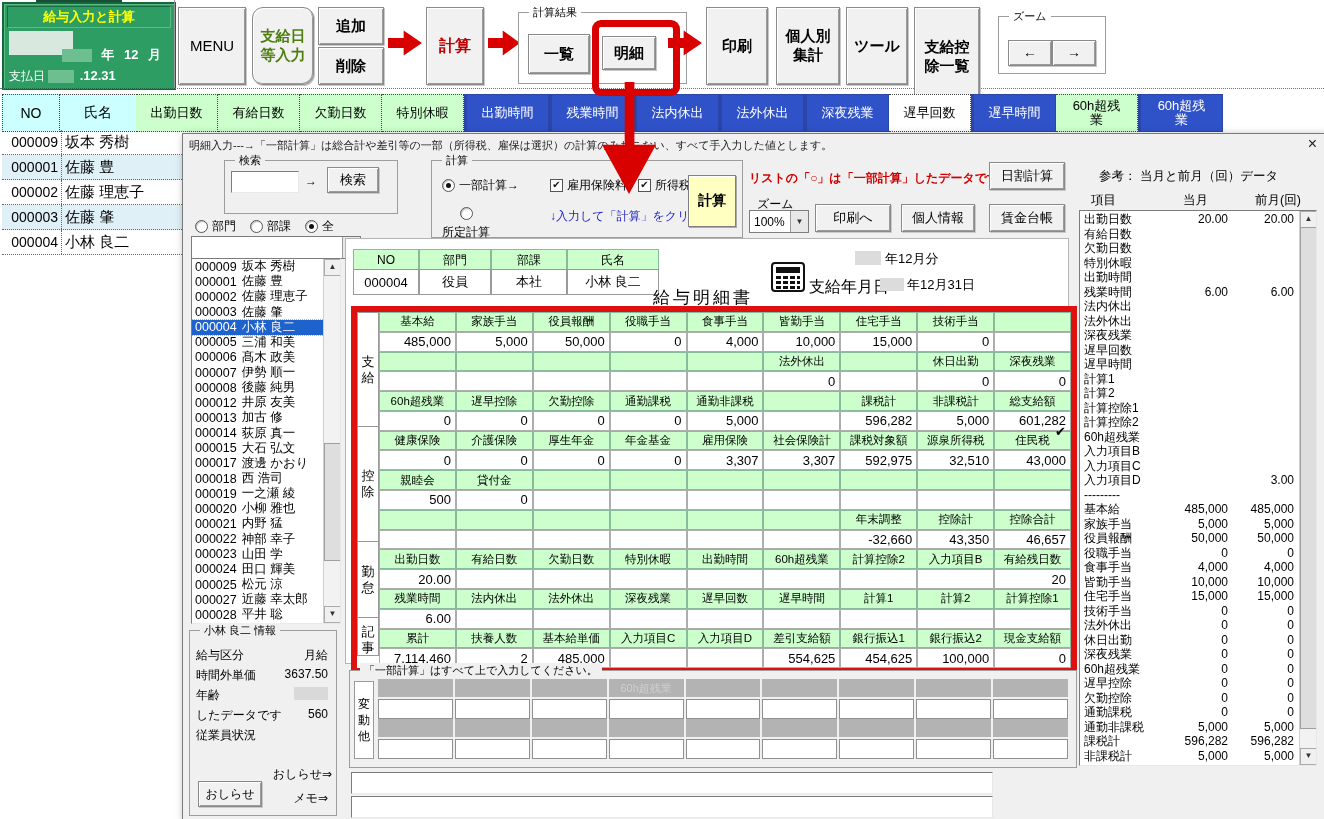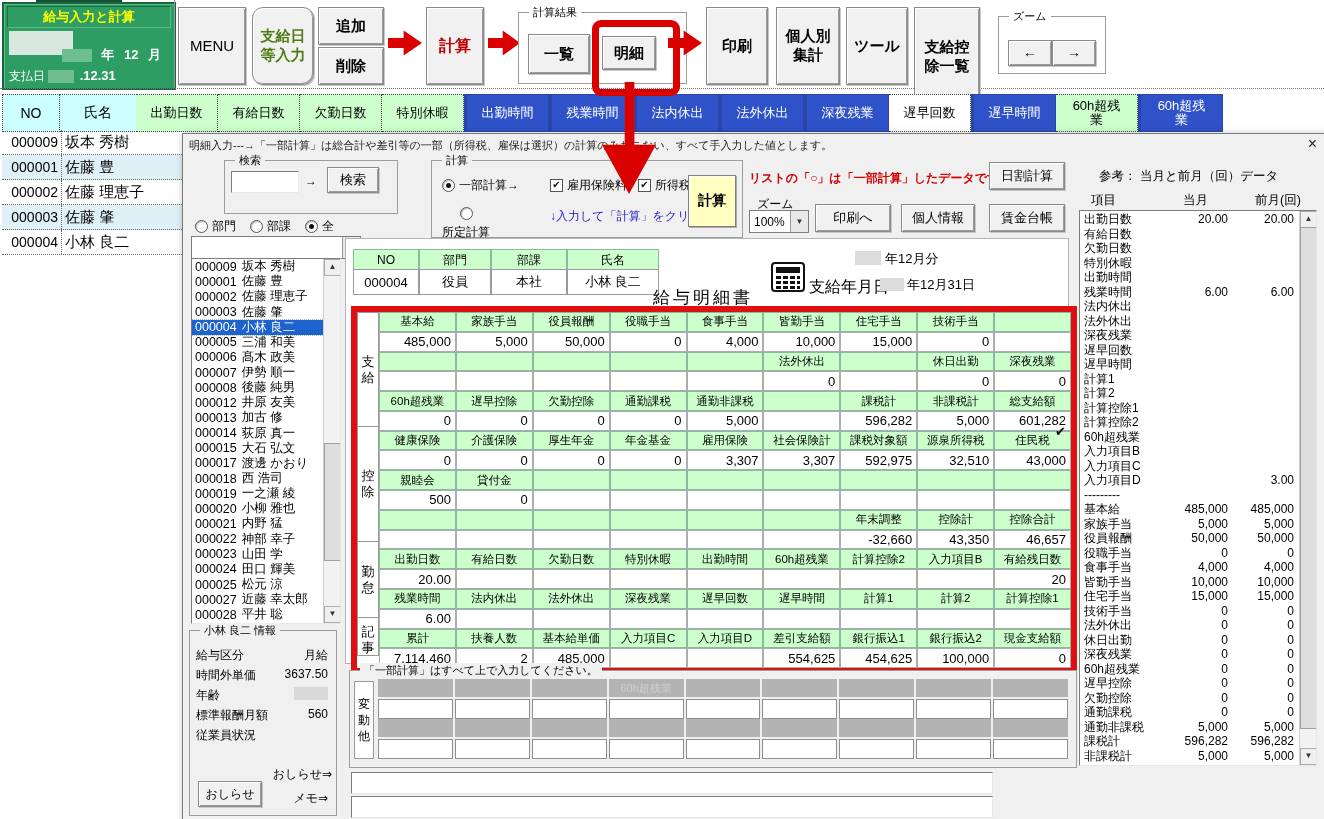--- a/index.html
+++ b/index.html
@@ -421,21 +421,21 @@
           </div>
           <div class="inforow">
             <span class="lbl">時間外単価</span>
             <span class="val">3637.50</span>
           </div>
           <div class="inforow redact">
             <span class="lbl">年齢</span>
             <span class="val"></span>
           </div>
           <div class="inforow">
-            <span class="lbl">標準報酬月額</span>
+            <span class="lbl">したデータです</span>
             <span class="val">560</span>
           </div>
           <div class="inforow">
             <span class="lbl">従業員状況</span>
             <span class="val"></span>
           </div>
         </div>
       <button class="btn3d" style="left:8px;bottom:8px;width:64px;height:26px;font-size:12px;">おしらせ</button>
       <span style="position:absolute;right:4px;bottom:32px;font-size:12px;">おしらせ⇒</span>
       <span style="position:absolute;right:8px;bottom:8px;font-size:12px;">メモ⇒</span>

